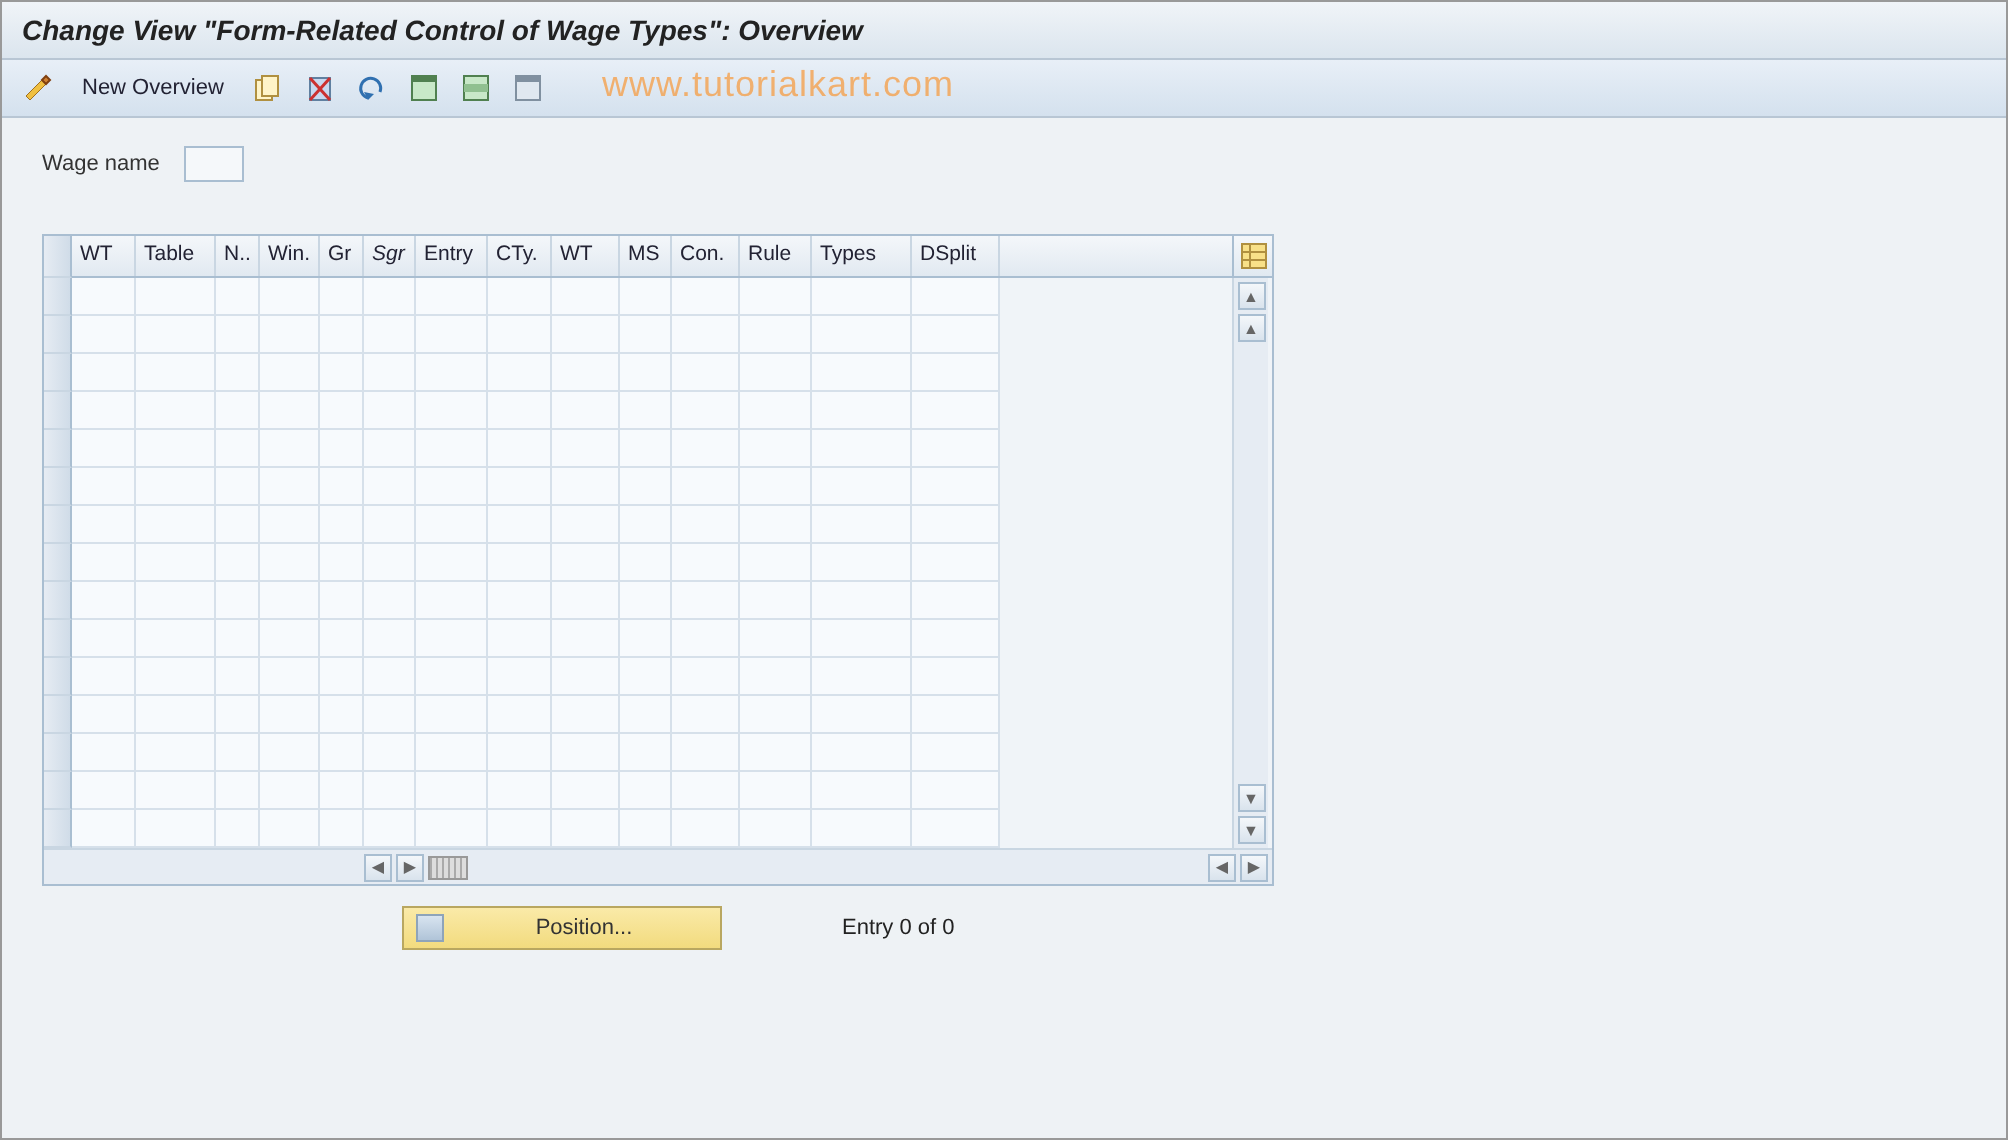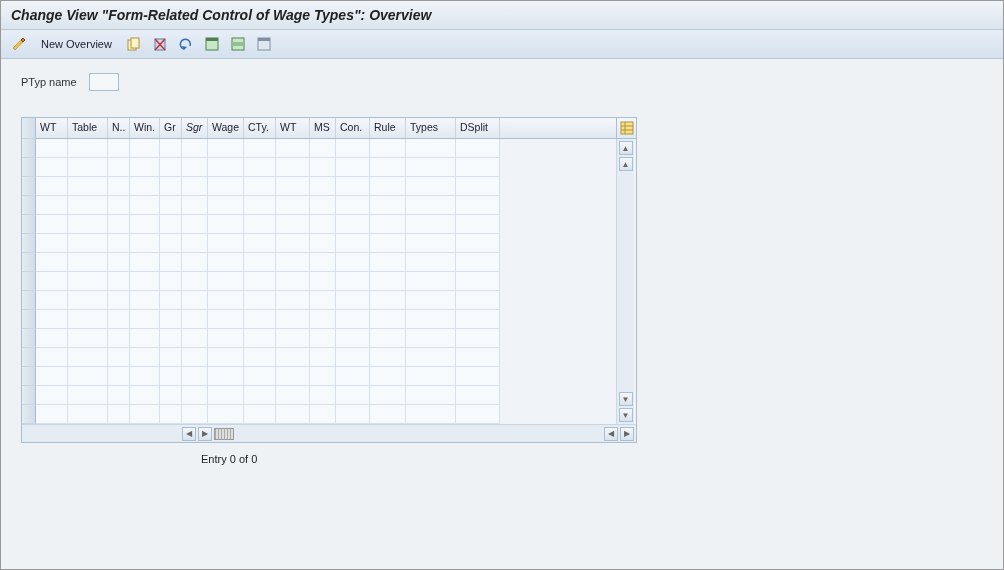--- a/index.html
+++ b/index.html
@@ -227,24 +227,25 @@
         <rect x="2" y="2" width="12" height="12" fill="#c8e8c8" stroke="#508050"></rect>
         <rect x="2" y="6" width="12" height="4" fill="#90c090"></rect>
       </svg>
   </span>
   <span class="tb-btn">
     <svg width="16" height="16">
         <rect x="2" y="2" width="12" height="12" fill="#e0e8f0" stroke="#8090a0"></rect>
         <rect x="2" y="2" width="12" height="3" fill="#8090a0"></rect>
       </svg>
   </span>
+  <div class="watermark">www.tutorialkart.com</div>
 </div>
 
 <div class="form-area">
-  <span class="form-label">PTyp name</span>
+  <span class="form-label">Wage name</span>
   <input class="form-input" value="" style="">
 </div>
 
 <div class="table-wrap">
   <div class="table-grid">
     <div class="row-selectors" id="rowsel">
         <div class="corner"></div>
         <div class="row-selector"></div>
         <div class="row-selector"></div>
         <div class="row-selector"></div>
@@ -262,21 +263,21 @@
         <div class="row-selector"></div>
       </div>
     <div class="data-area">
       <div class="hdr-row" id="hdr">
           <div class="hdr-cell" style="width: 32px;">WT</div>
           <div class="hdr-cell" style="width: 40px;">Table</div>
           <div class="hdr-cell" style="width: 22px;">N..</div>
           <div class="hdr-cell" style="width: 30px;">Win.</div>
           <div class="hdr-cell" style="width: 22px;">Gr</div>
           <div class="hdr-cell" style="width: 26px; font-style: italic;">Sgr</div>
-          <div class="hdr-cell" style="width: 36px;">Wage</div>
+          <div class="hdr-cell" style="width: 36px;">Entry</div>
           <div class="hdr-cell" style="width: 32px;">CTy.</div>
           <div class="hdr-cell" style="width: 34px;">WT</div>
           <div class="hdr-cell" style="width: 26px;">MS</div>
           <div class="hdr-cell" style="width: 34px;">Con.</div>
           <div class="hdr-cell" style="width: 36px;">Rule</div>
           <div class="hdr-cell" style="width: 50px;">Types</div>
           <div class="hdr-cell" style="width: 44px;">DSplit</div>
         </div>
       <div id="body">
           <div class="body-row">
@@ -550,14 +551,18 @@
       <div class="hscroll-handle"></div>
     </div>
     <div class="hscroll-end">
       <div class="scroll-btn">◀</div>
       <div class="scroll-btn">▶</div>
     </div>
   </div>
 </div>
 
 <div class="footer">
+  <div class="position-btn">
+    <span class="pos-icon"></span>
+    <span style="flex:1;text-align:center">Position...</span>
+  </div>
   <span class="entry-text">Entry 0 of 0</span>
 </div>
 
 </body></html>

